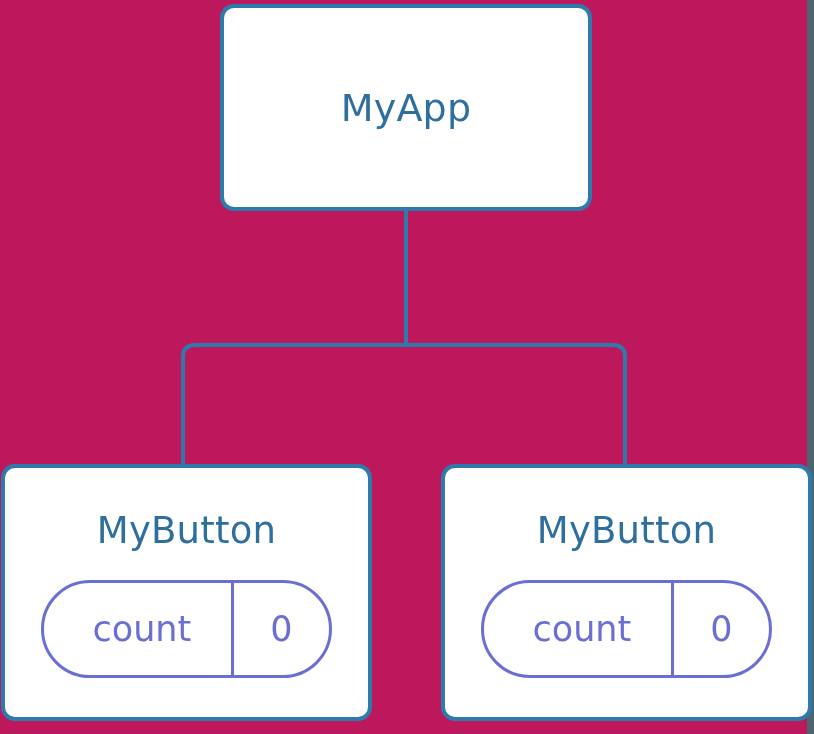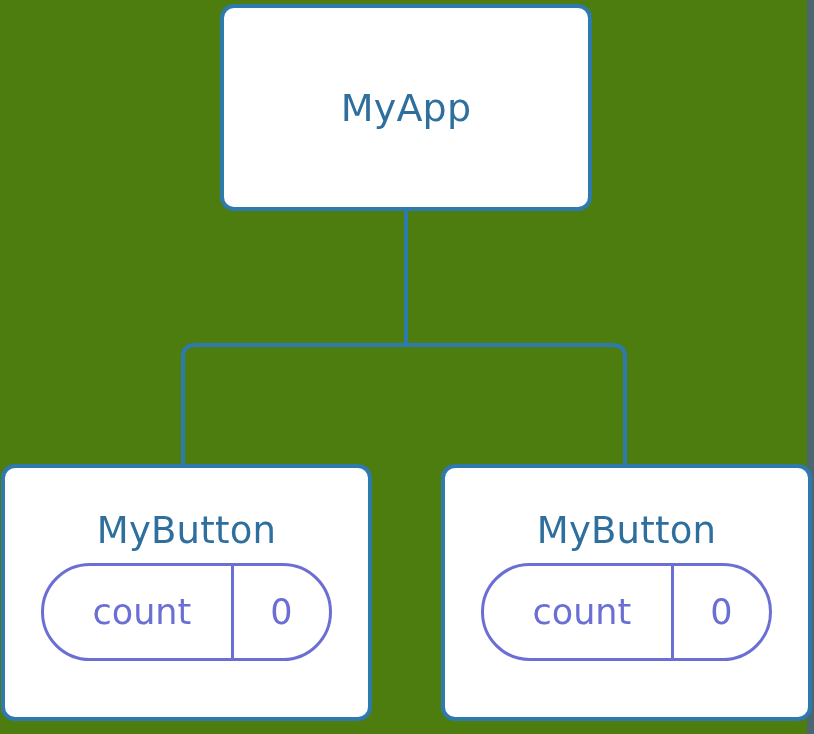--- a/index.html
+++ b/index.html
@@ -11,21 +11,21 @@
     width: 814px;
     height: 734px;
     background: #4c6670;
     font-family: "DejaVu Sans", sans-serif;
     overflow: hidden;
   }
   #canvas {
     position: relative;
     width: 807px;
     height: 734px;
-    background: #4d7c0f;
+    background: #be185d;
   }
 
   
   #edges {
     position: absolute;
     left: 0;
     top: 0;
     width: 814px;
     height: 734px;
     pointer-events: none;
@@ -67,21 +67,21 @@
     font-weight: 400;
     white-space: nowrap;
     -webkit-font-smoothing: antialiased;
   }
   .node-root .node-title {
     font-size: 38px;
   }
 
   
   .pill {
-    margin-top: 14px;
+    margin-top: 31px;
     display: flex;
     align-items: stretch;
     height: 98px;
     border: 3px solid #6b6fd4;
     border-radius: 49px;
     background: #ffffff;
     overflow: hidden;
     box-sizing: border-box;
   }
   .pill-key,

